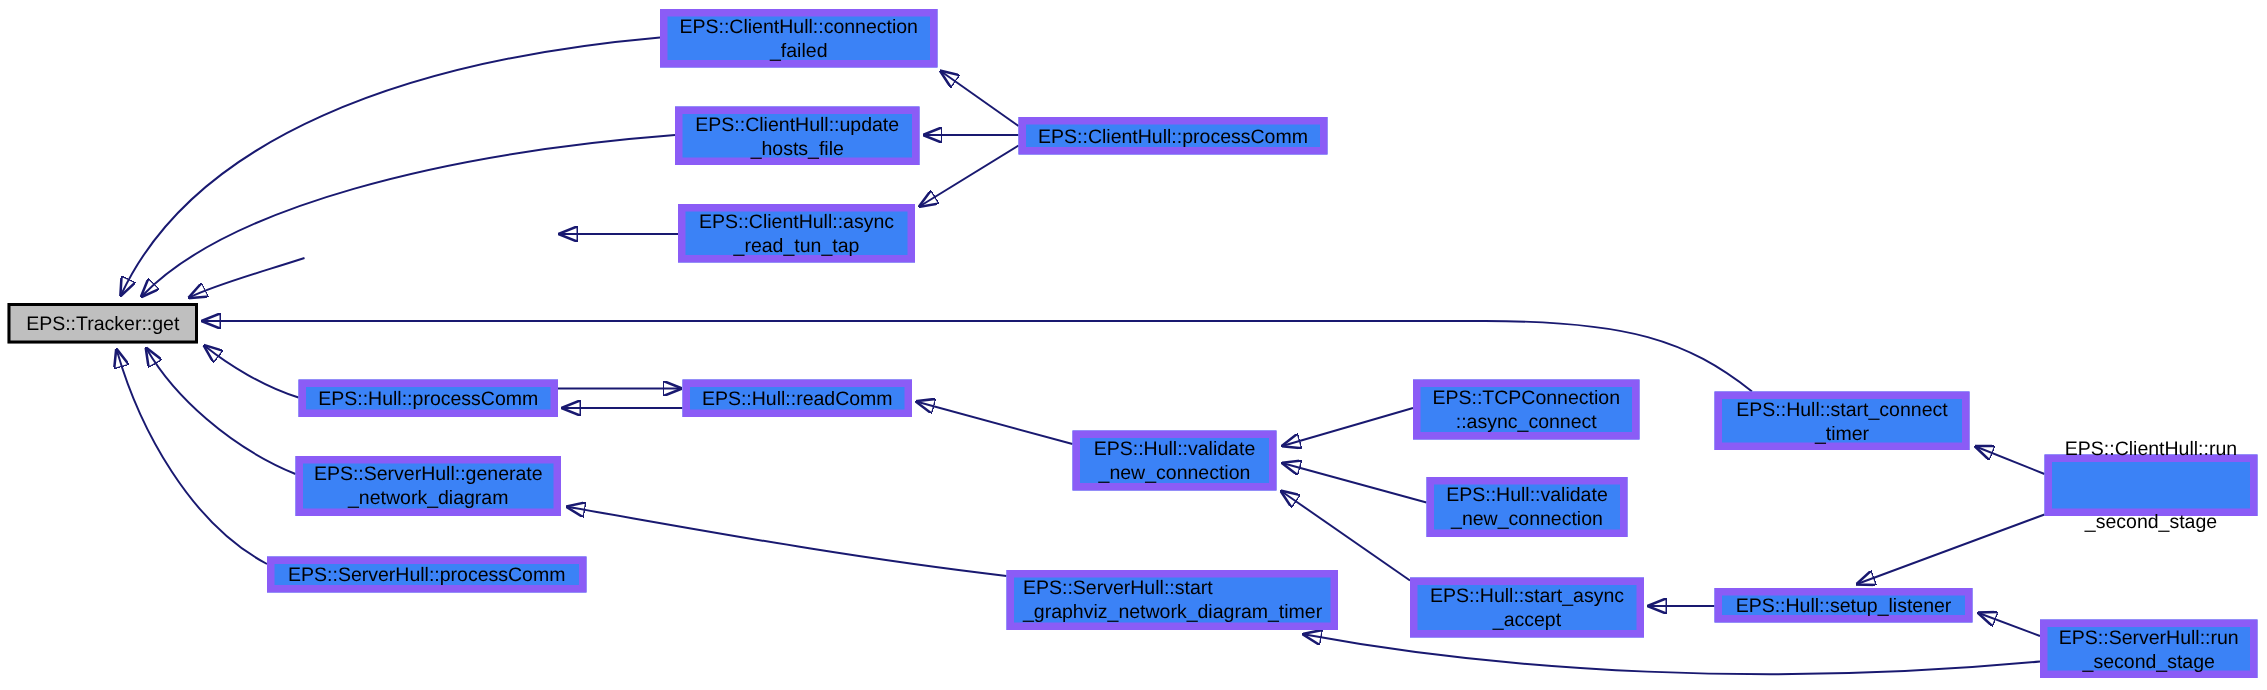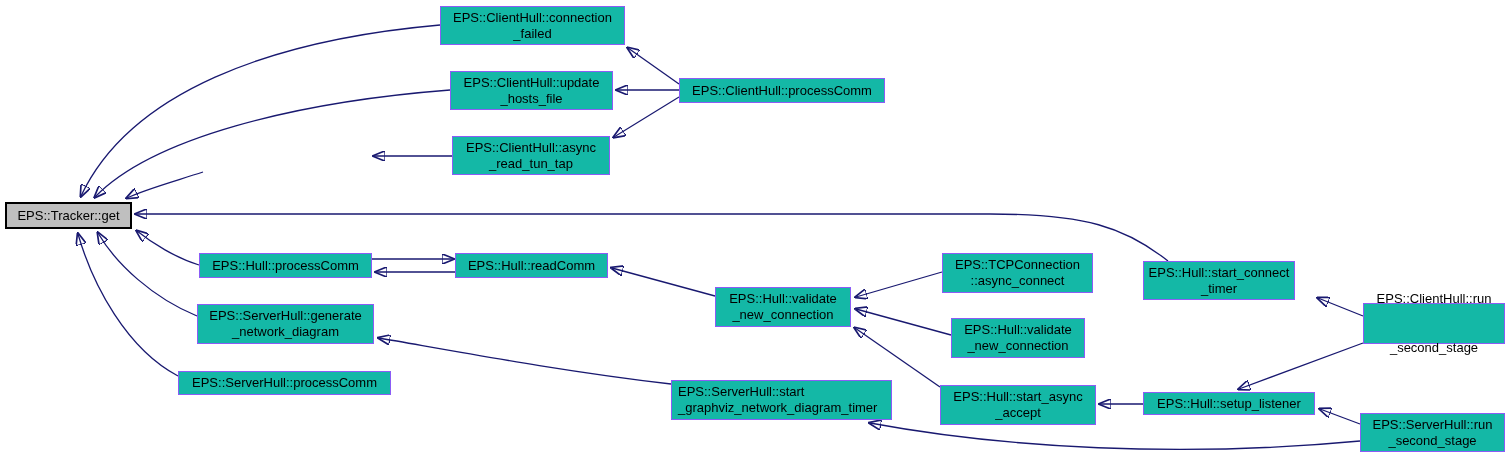--- a/index.html
+++ b/index.html
@@ -7,21 +7,21 @@
     position:relative;
     width:1511px; height:460px;
     background:#ffffff;
     font-family:"Liberation Sans", sans-serif;
     overflow:hidden;
   }
   .edges { position:absolute; left:0; top:0; width:1511px; height:460px; }
   .edges path { fill:none; stroke:#191970; stroke-width:1.3px; }
   .node {
     position:absolute; box-sizing:border-box;
-    background:#14b8a6; border:1px solid #8b5cf6;
+    background:#3b82f6; border:5px solid #8b5cf6;
     display:flex; flex-direction:column; align-items:center; justify-content:center;
     font-size:13px; line-height:16px; color:#000000;
     text-align:center; white-space:nowrap; cursor:pointer;
     z-index:2;
   }
   .node.root { background:#bfbfbf; border:2px solid #000000; }
   .node.left-align { align-items:flex-start; text-align:left; padding-left:6px; }
   .node span { display:block; }
 </style>
 </head>
@@ -119,21 +119,21 @@
   <div class="node" style="left:951px; top:318px; width:134px; height:40px;">
     <span>EPS::Hull::validate</span>
     <span>_new_connection</span>
   </div>
 
   <div class="node" style="left:940px; top:385px; width:156px; height:40px;">
     <span>EPS::Hull::start_async</span>
     <span>_accept</span>
   </div>
 
-  <div class="node" style="left:1143px; top:261px; width:152px; height:39px;">
+  <div class="node" style="left:1143px; top:261px; width:170px; height:39px;">
     <span>EPS::Hull::start_connect</span>
     <span>_timer</span>
   </div>
 
   <div class="node" style="left:1143px; top:392px; width:172px; height:23px;">
     <span>EPS::Hull::setup_listener</span>
   </div>
 
   <div class="node" style="left:1363px; top:303px; width:142px; height:41px;gap:33px;">
     <span>EPS::ClientHull::run</span>

